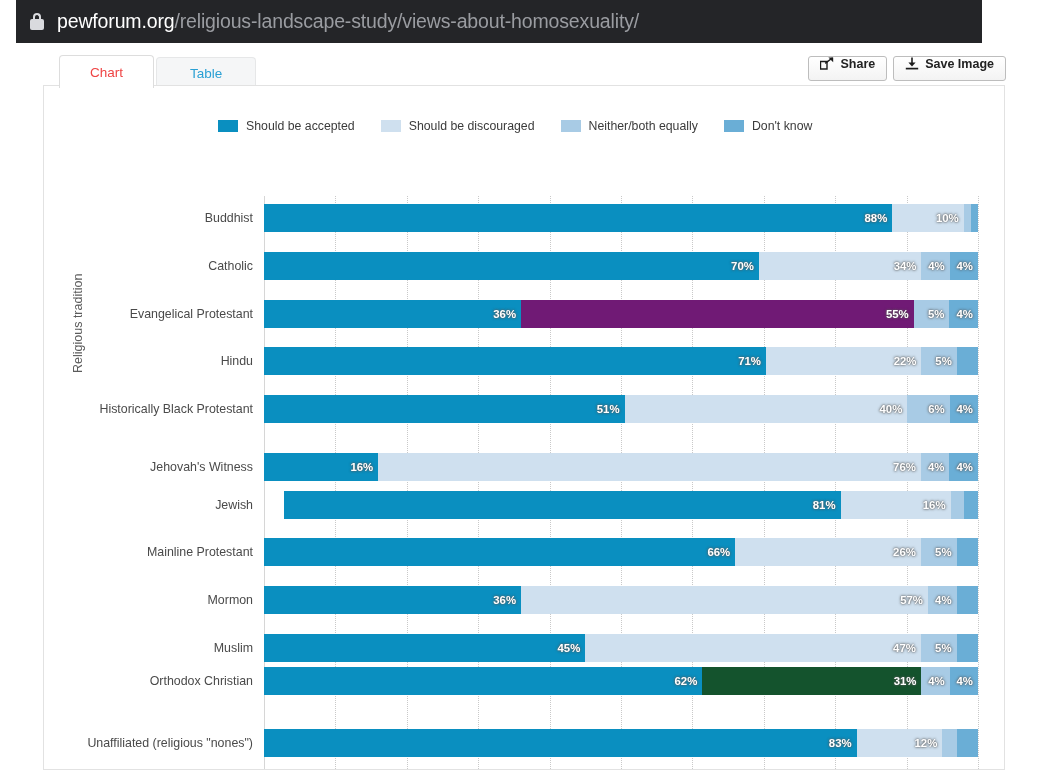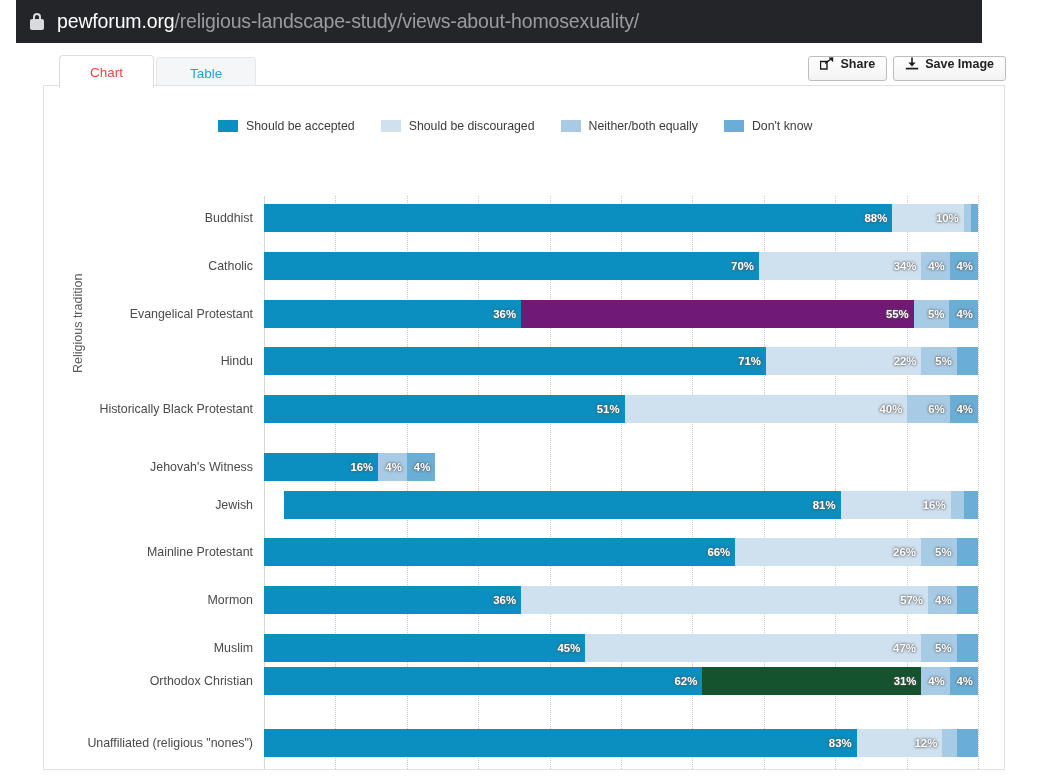--- a/index.html
+++ b/index.html
@@ -356,20 +356,23 @@
         </div>
         <div class="seg" style="width: 28.56px; background: rgb(106, 174, 214);">
           <span class="val">4%</span>
         </div>
       </div>
       <div class="row" style="top: 257px;">
         <div class="cat-label">Jehovah's Witness</div>
         <div class="seg" style="width: 114.24px; background: rgb(10, 143, 192);">
           <span class="val">16%</span>
         </div>
+        <div class="seg" style="width: 542.64px; background: rgb(207, 224, 239);">
+          <span class="val">76%</span>
+        </div>
         <div class="seg" style="width: 28.56px; background: rgb(168, 203, 229);">
           <span class="val">4%</span>
         </div>
         <div class="seg" style="width: 28.56px; background: rgb(106, 174, 214);">
           <span class="val">4%</span>
         </div>
       </div>
       <div class="row" style="top: 294.5px;">
         <div class="cat-label">Jewish</div>
         <div class="seg" style="width: 578.34px; background: rgb(10, 143, 192); margin-left: 20px;">

